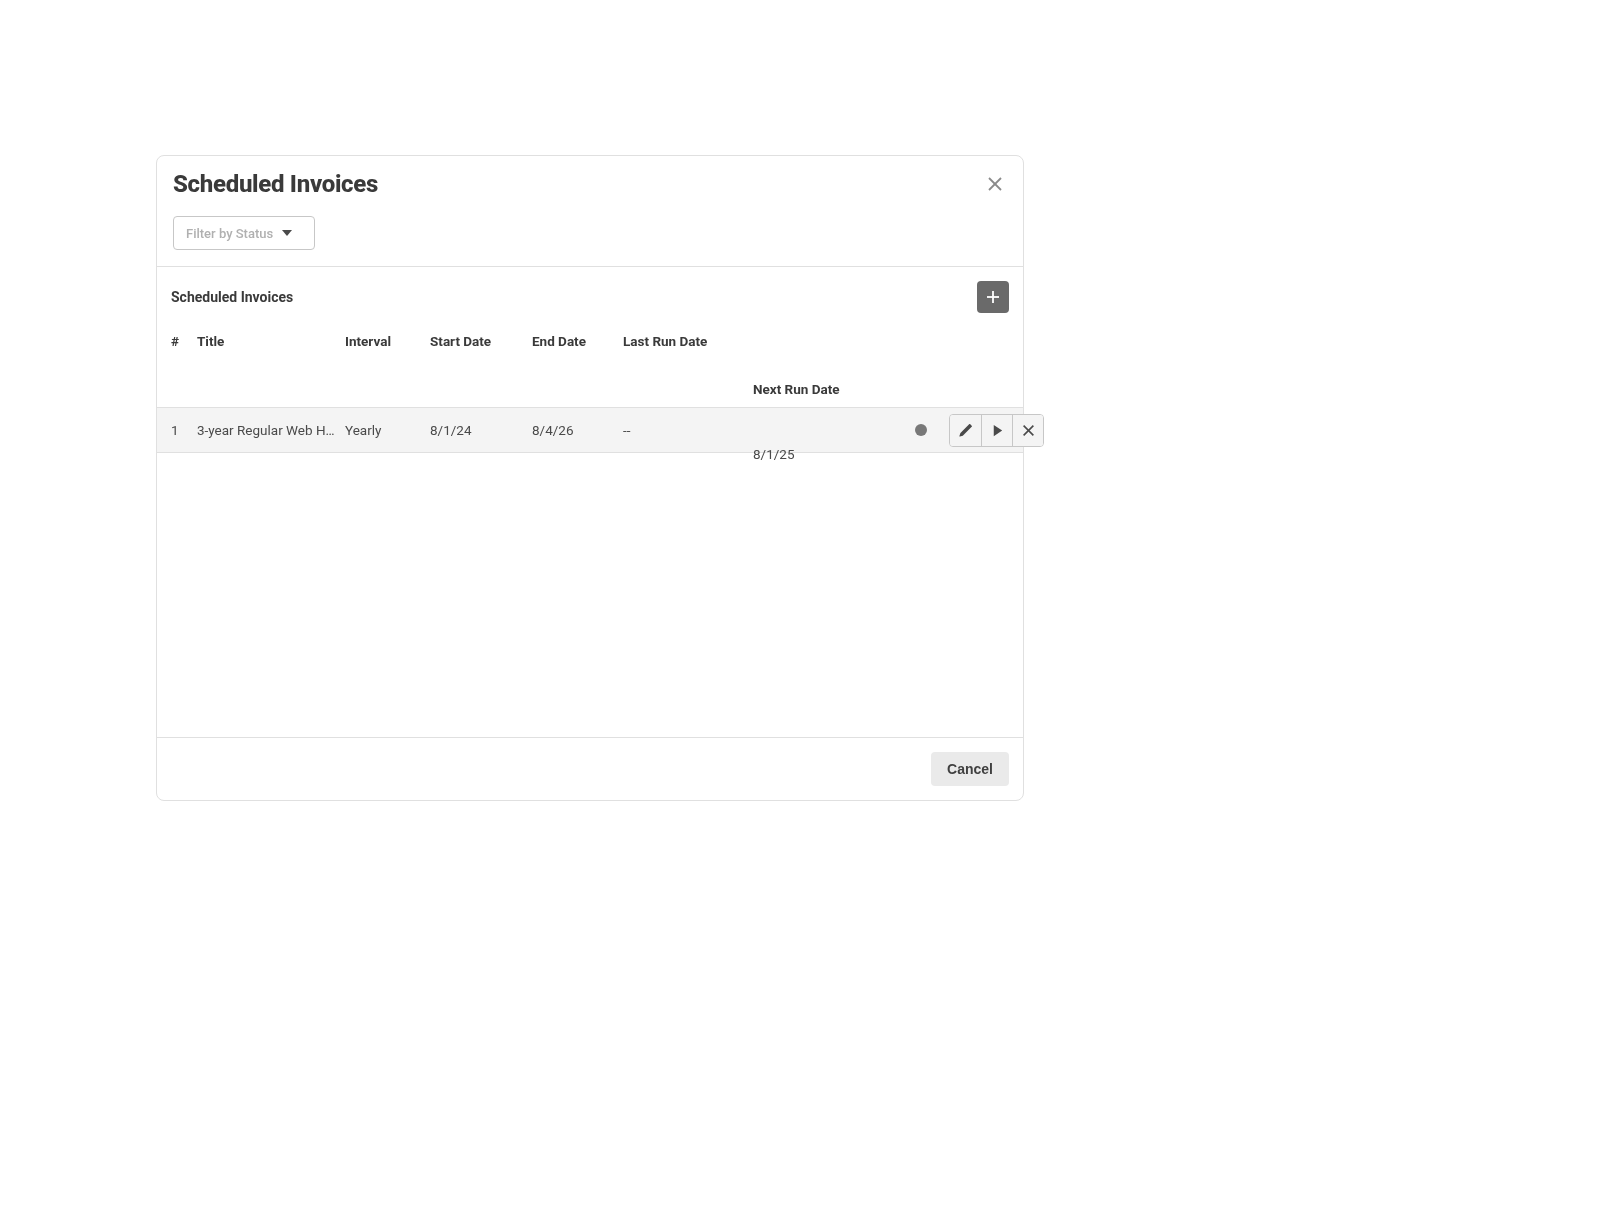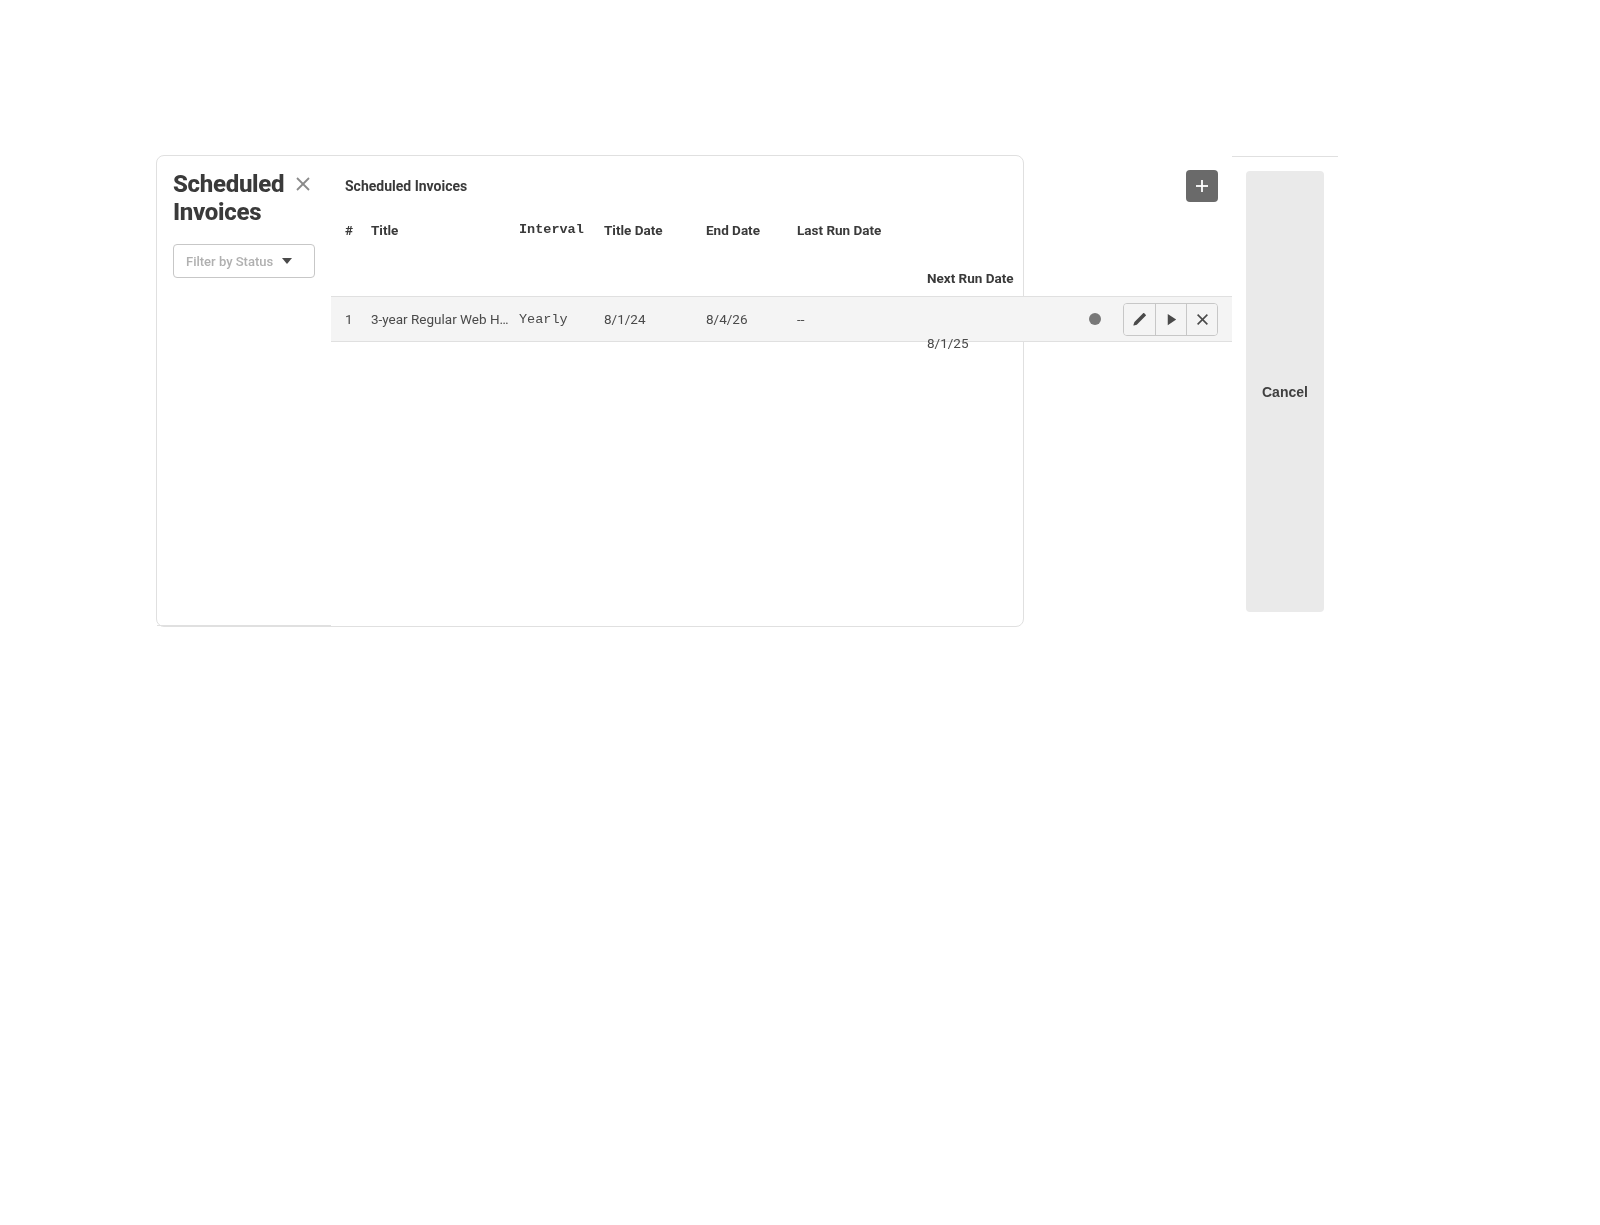--- a/index.html
+++ b/index.html
@@ -16,20 +16,21 @@
   }
   .modal {
     position: absolute;
     left: 156px;
     top: 155px;
     width: 868px;
     border: 1px solid #e0e0e0;
     border-radius: 8px;
     background: #ffffff;
     display: flex;
+    flex-direction: column;
   }
   .modal-header {
     padding: 14px 16px 16px 16px;
     border-bottom: 1px solid #e0e0e0;
     position: relative;
   }
   .modal-title {
     font-size: 24px;
     font-weight: 800;
     color: #3a3a3a;
@@ -106,21 +107,21 @@
   .thead-row {
     display: flex;
     padding: 10px 14px;
     font-size: 13.5px;
     font-weight: 700;
     color: #3a3a3a;
     border-bottom: 1px solid #e0e0e0;
   }
   .col-num { width: 26px; flex-shrink: 0; }
   .col-title { width: 148px; flex-shrink: 0; overflow: hidden; text-overflow: ellipsis; white-space: nowrap; }
-  .col-interval { width: 85px; flex-shrink: 0; font-family: Liberation Mono, monospace; }
+  .col-interval { width: 85px; flex-shrink: 0; }
   .col-start { width: 102px; flex-shrink: 0; }
   .col-end { width: 91px; flex-shrink: 0; }
   .col-lastrun { width: 130px; flex-shrink: 0; }
   .col-nextrun { width: 140px; flex-shrink: 0; margin-top: 48px; }
   .col-status { width: 56px; flex-shrink: 0; display:flex; align-items:center; justify-content:center; }
   .col-actions { flex: 1; display:flex; justify-content: flex-end; }
   .tbody-row {
     display: flex;
     align-items: center;
     padding: 10px 14px;
@@ -203,21 +204,21 @@
           <line x1="2" y1="8" x2="14" y2="8"></line>
         </svg>
       </button>
     </div>
 
     <div class="table-wrap">
       <div class="thead-row">
         <div class="col-num">#</div>
         <div class="col-title">Title</div>
         <div class="col-interval">Interval</div>
-        <div class="col-start">Title Date</div>
+        <div class="col-start">Start Date</div>
         <div class="col-end">End Date</div>
         <div class="col-lastrun">Last Run Date</div>
         <div class="col-nextrun">Next Run Date</div>
         <div class="col-status"></div>
         <div class="col-actions"></div>
       </div>
 
       <div class="tbody-row">
         <div class="col-num">1</div>
         <div class="col-title">3-year Regular Web H…</div>

